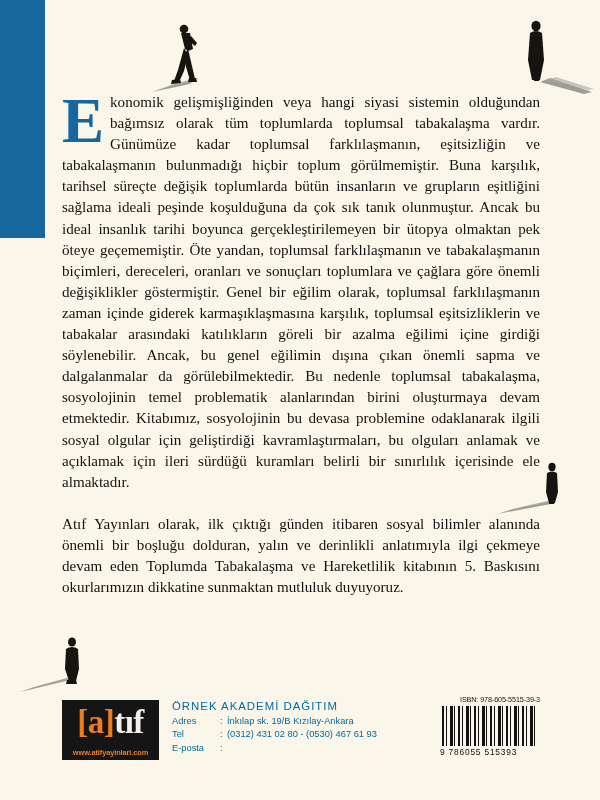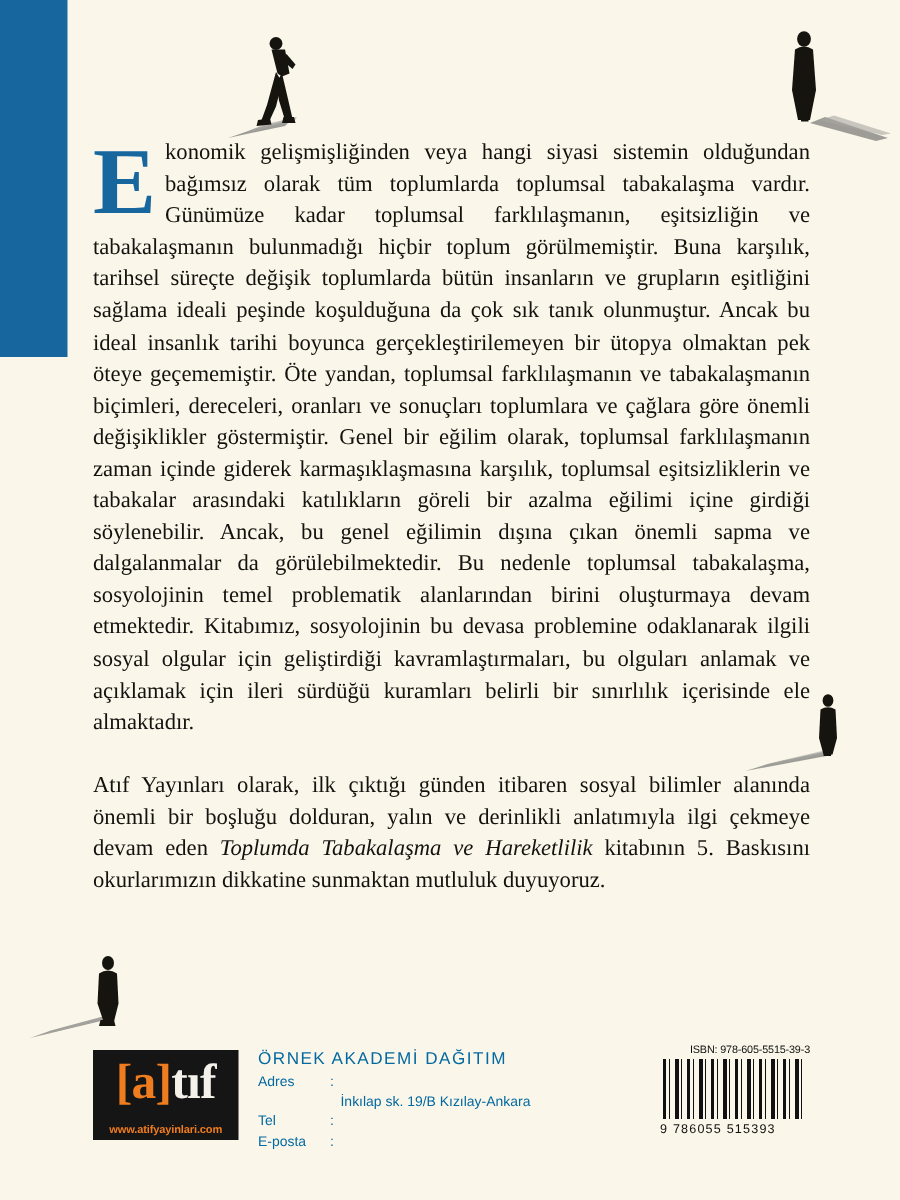--- a/index.html
+++ b/index.html
@@ -55,21 +55,20 @@
     float: left;
     font-family: "Liberation Serif", serif;
     font-weight: 700;
     color: #17679e;
     font-size: 63px;
     line-height: 50px;
     padding: 3px 6px 0 0;
     margin-top: 1px;
   }
   .title-italic {
-    font-style: italic;
   }
 
   
   .info-strip {
     position: absolute;
     left: 62px;
     top: 700px;
     width: 478px;
     height: 62px;
     display: flex;
@@ -131,21 +130,21 @@
     white-space: nowrap;
   }
   .pub-row {
     display: flex;
     font-size: 9.3px;
     line-height: 13.4px;
     white-space: nowrap;
   }
   .pub-label { width: 48px; flex: 0 0 48px; }
   .pub-colon { width: 7px; flex: 0 0 7px; }
-  .pub-value { flex: 1 1 auto; margin-top: 13px; }
+  .pub-value { flex: 1 1 auto; }
 
   
   .barcode-box {
     position: absolute;
     left: 440px;
     top: 695px;
     width: 100px;
   }
   .isbn-text {
     font-family: "Liberation Sans", sans-serif;
@@ -246,20 +245,21 @@
 
       <div class="pub-row">
         <span class="pub-label">Adres</span>
         <span class="pub-colon">:</span>
         <span class="pub-value">İnkılap sk. 19/B Kızılay-Ankara</span>
       </div>
 
       <div class="pub-row">
         <span class="pub-label">Tel</span>
         <span class="pub-colon">:</span>
+        <span class="pub-value">(0312) 431 02 80 - (0530) 467 61 93</span>
       </div>
 
       <div class="pub-row">
         <span class="pub-label">E-posta</span>
         <span class="pub-colon">:</span>
       </div>
     </div>
   </div>
 
   <div class="barcode-box">

